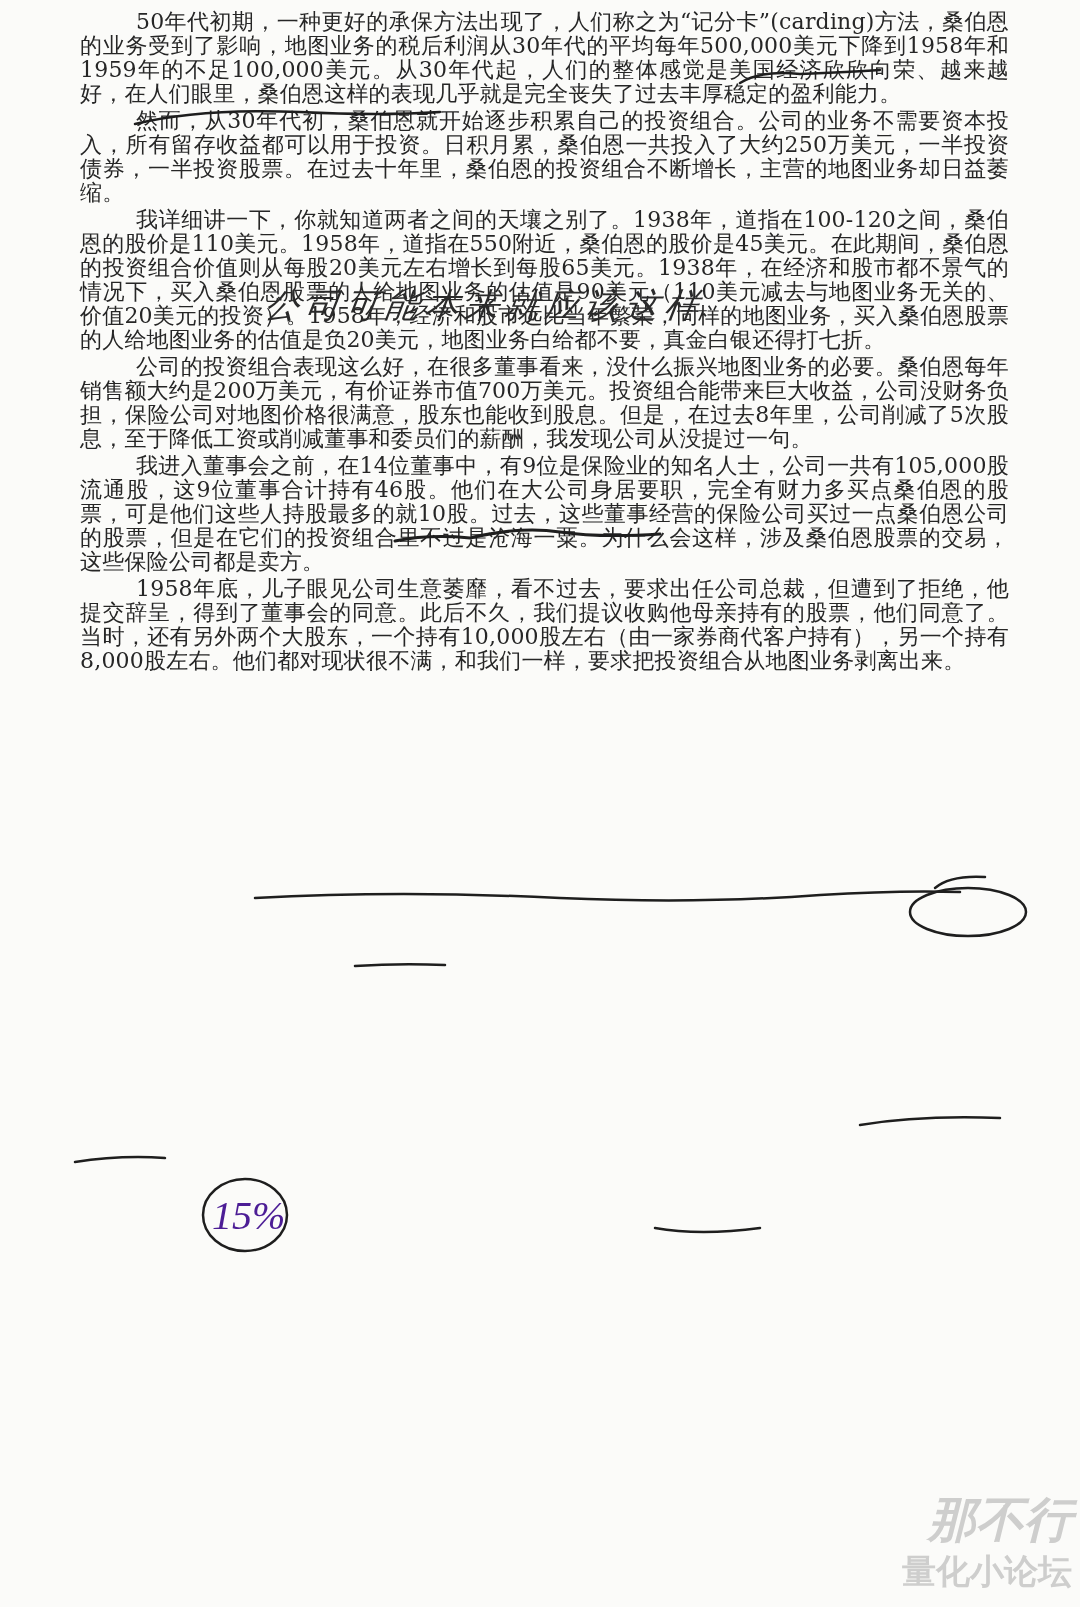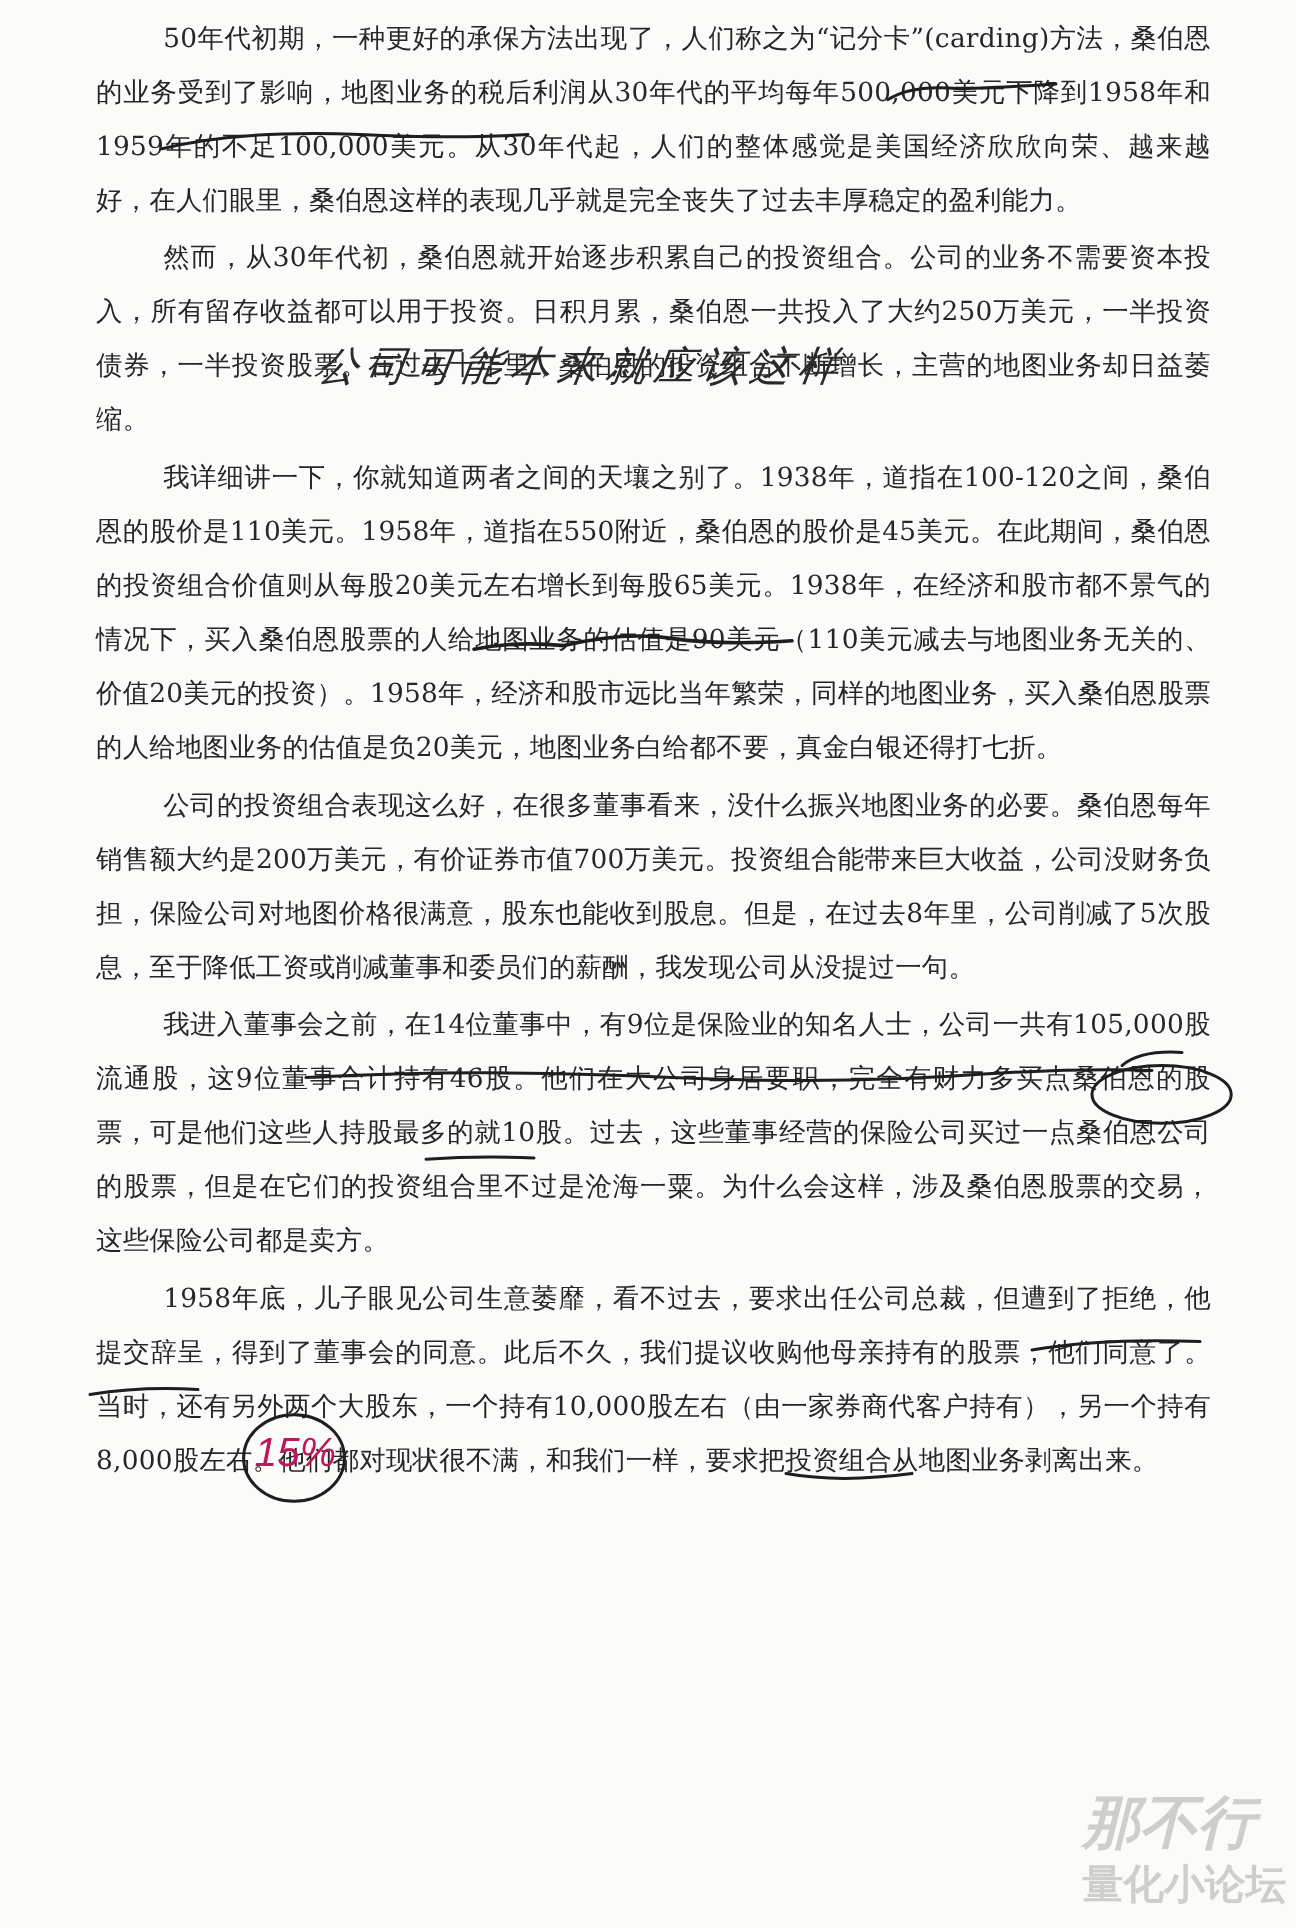--- a/index.html
+++ b/index.html
@@ -8,40 +8,40 @@
     background: #fbfbf9;
     position: relative;
     font-family: "DejaVu Serif", "Liberation Serif", serif;
     color: #262626;
   }
   .page {
     position: absolute; left: 80px; top: 10px; width: 945px;
   }
   .para {
     font-size: 22px;
-    line-height: 45px;
+    line-height: 24px;
     text-indent: 56px;
     text-align: justify;
     margin: 0 16px 3px 0;
     letter-spacing: 0.2px;
   }
   .overlay { position: absolute; left: 0; top: 0; width: 1080px; height: 1607px; pointer-events: none; }
   .handnote {
     position: absolute; left: 265px; top: 283px;
     font-family: "DejaVu Sans", sans-serif;
     font-size: 34px; color: #2a2a2a; letter-spacing: 6px;
     font-style: italic; transform: skewX(-8deg);
   }
   .circle-label {
     position: absolute; left: 212px; top: 1192px;
-    font-family: Liberation Sans, sans-serif; font-size: 34px; color: #be185d;
+    font-family: Liberation Serif, serif; font-size: 40px; color: #4c1d95;
     font-style: italic;
   }
   .watermark {
-    position: absolute; right: 8px; bottom: 10px; text-align: left;
+    position: absolute; right: 8px; bottom: 10px; text-align: right;
     font-family: "DejaVu Sans", sans-serif; font-weight: bold;
     color: rgba(150,150,150,0.45); line-height: 52px;
   }
   .watermark .w1 { font-size: 48px; font-style: italic; }
   .watermark .w2 { font-size: 34px; }
 </style>
 </head>
 <body>
 
 <div class="page">

